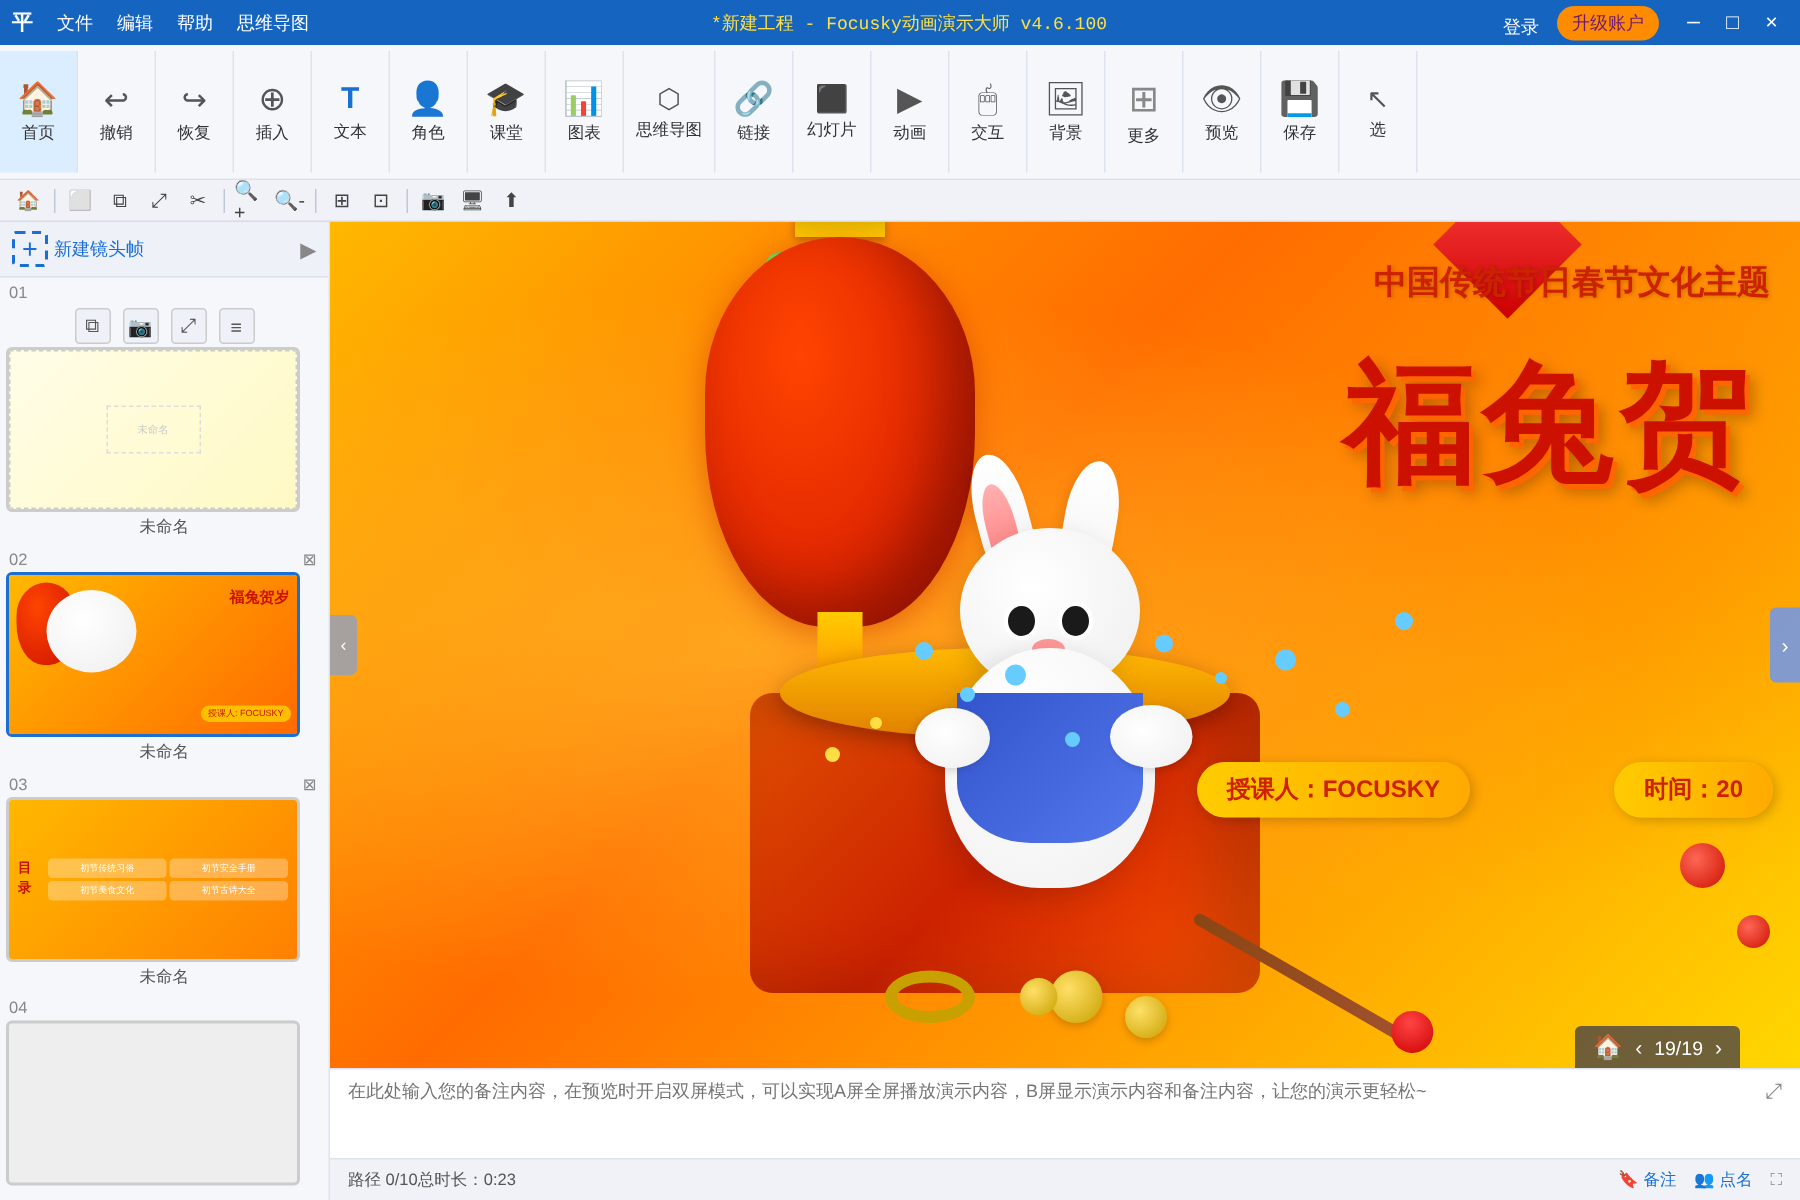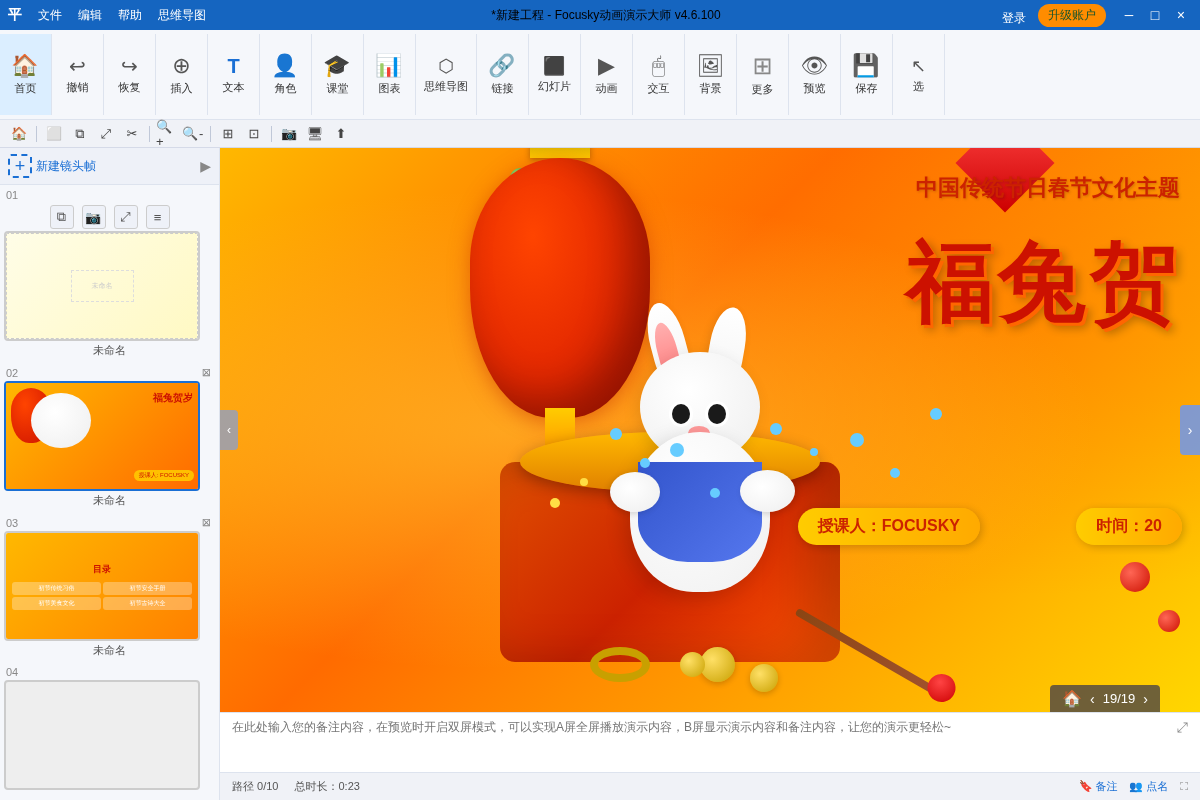--- a/index.html
+++ b/index.html
@@ -14,26 +14,26 @@
       justify-content: space-between;
       padding: 0 8px;
       color: white;
       font-size: 13px;
       user-select: none;
     }
     #titlebar-left { display: flex; align-items: center; gap: 12px; }
     #titlebar-logo { font-weight: bold; font-size: 14px; color: #fff; }
     #titlebar-menu { display: flex; gap: 8px; font-size: 12px; }
     #titlebar-menu span { cursor: pointer; padding: 2px 4px; }
-    #titlebar-title { font-size: 12px; color: #000000; }
+    #titlebar-title { font-size: 12px; color: #fde047; font-family: Liberation Mono, monospace; }
     #titlebar-right { display: flex; align-items: flex-end; gap: 12px; font-family: Liberation Mono, monospace; }
     #login-btn { font-size: 12px; color: #fff; cursor: pointer; }
     #upgrade-btn {
       background: #ff8c00;
-      color: #14532d;
+      color: #701a75;
       border: none;
       padding: 3px 10px;
       border-radius: 12px;
       font-size: 12px;
       cursor: pointer;
       font-family: inherit;
     }
     #win-controls { display: flex; gap: 4px; }
     #win-controls span {
       width: 22px; height: 22px; display: flex; align-items: center; justify-content: center;
@@ -418,21 +418,21 @@
       right: 20px;
       font-size: 22px;
       color: #cc2200;
       font-weight: bold;
       font-family: 'Microsoft YaHei', SimHei, sans-serif;
       text-shadow: 1px 1px 3px rgba(0,0,0,0.2);
     }
     .banner-main-text {
       position: absolute;
       top: 75px;
-      right: 18px;
+      right: 28px;
       font-size: 88px;
       color: #cc1100;
       font-weight: 900;
       font-family: 'Microsoft YaHei', SimHei, sans-serif;
       text-shadow: 3px 3px 0 #ff6600, 5px 5px 10px rgba(0,0,0,0.3);
       letter-spacing: 4px;
     }
     .banner-tag1 {
       position: absolute;
       top: 360px;
@@ -499,21 +499,21 @@
       overflow: hidden; position: relative;
     }
     .thumb-02-text {
       color: #cc1100; font-size: 10px; font-weight: 900;
       position: absolute; right: 5px; top: 8px;
       font-family: Liberation Mono, monospace;
     }
     .thumb-03 {
       width: 100%; height: 100%;
       background: linear-gradient(135deg, #ffb800, #ff8000);
-      display: flex; flex-direction: column; align-items: center; justify-content: center;
+      display: flex; flex-direction: row; align-items: center; justify-content: center;
       gap: 4px; padding: 6px;
     }
     .thumb-03-title {
       color: #cc1100; font-size: 9px; font-weight: 900; margin-bottom: 2px;
     }
     .thumb-03-grid {
       display: grid; grid-template-columns: 1fr 1fr; gap: 2px; width: 100%;
     }
     .thumb-03-cell {
       background: rgba(255,255,255,0.3); border-radius: 3px;
@@ -550,21 +550,21 @@
       height: 28px;
       background: #f0f2f7;
       border-top: 1px solid #dde3ee;
       display: flex;
       align-items: center;
       justify-content: space-between;
       padding: 0 12px;
       font-size: 11px;
       color: #555;
     }
-    #statusbar-left { display: flex; gap: 16px; }
+    #statusbar-left { display: flex; }
     #statusbar-right { display: flex; align-items: center; gap: 12px; }
     .status-btn {
       display: flex; align-items: center; gap: 3px;
       cursor: pointer; color: #1a6fd4;
       font-size: 11px;
     }
     #nav-arrow-right {
       position: absolute;
       right: 0;
       top: 50%;

